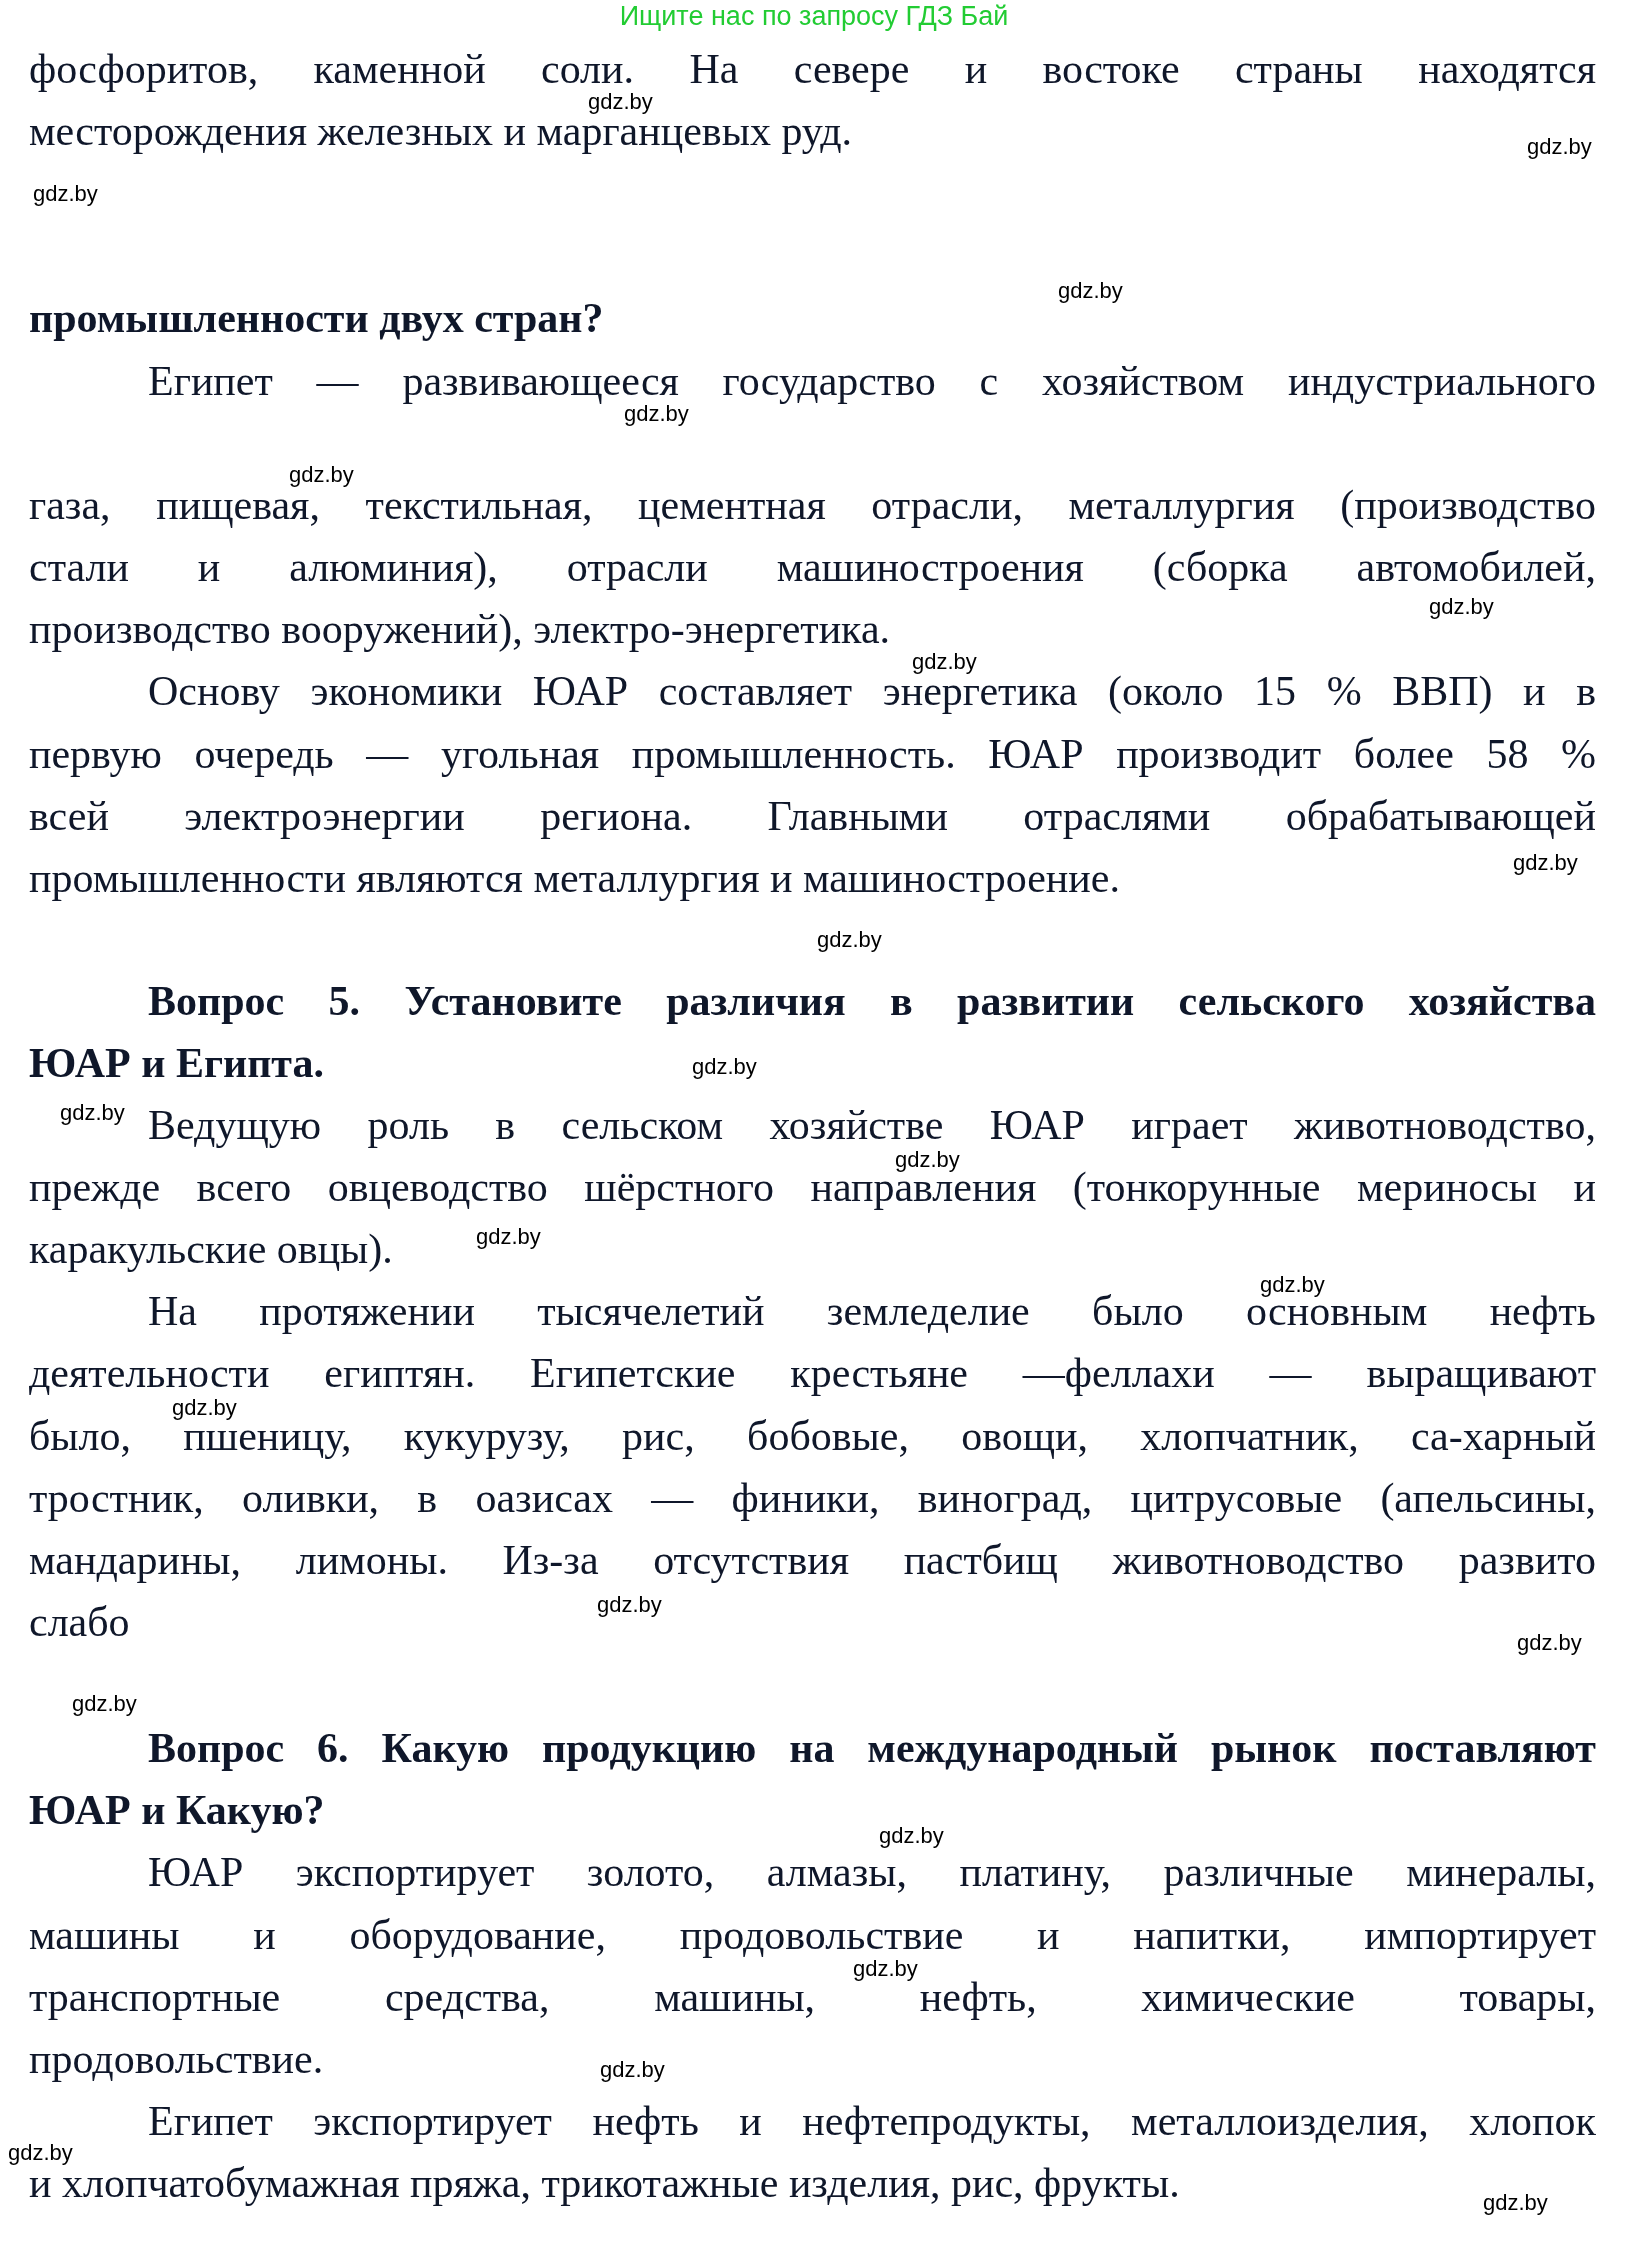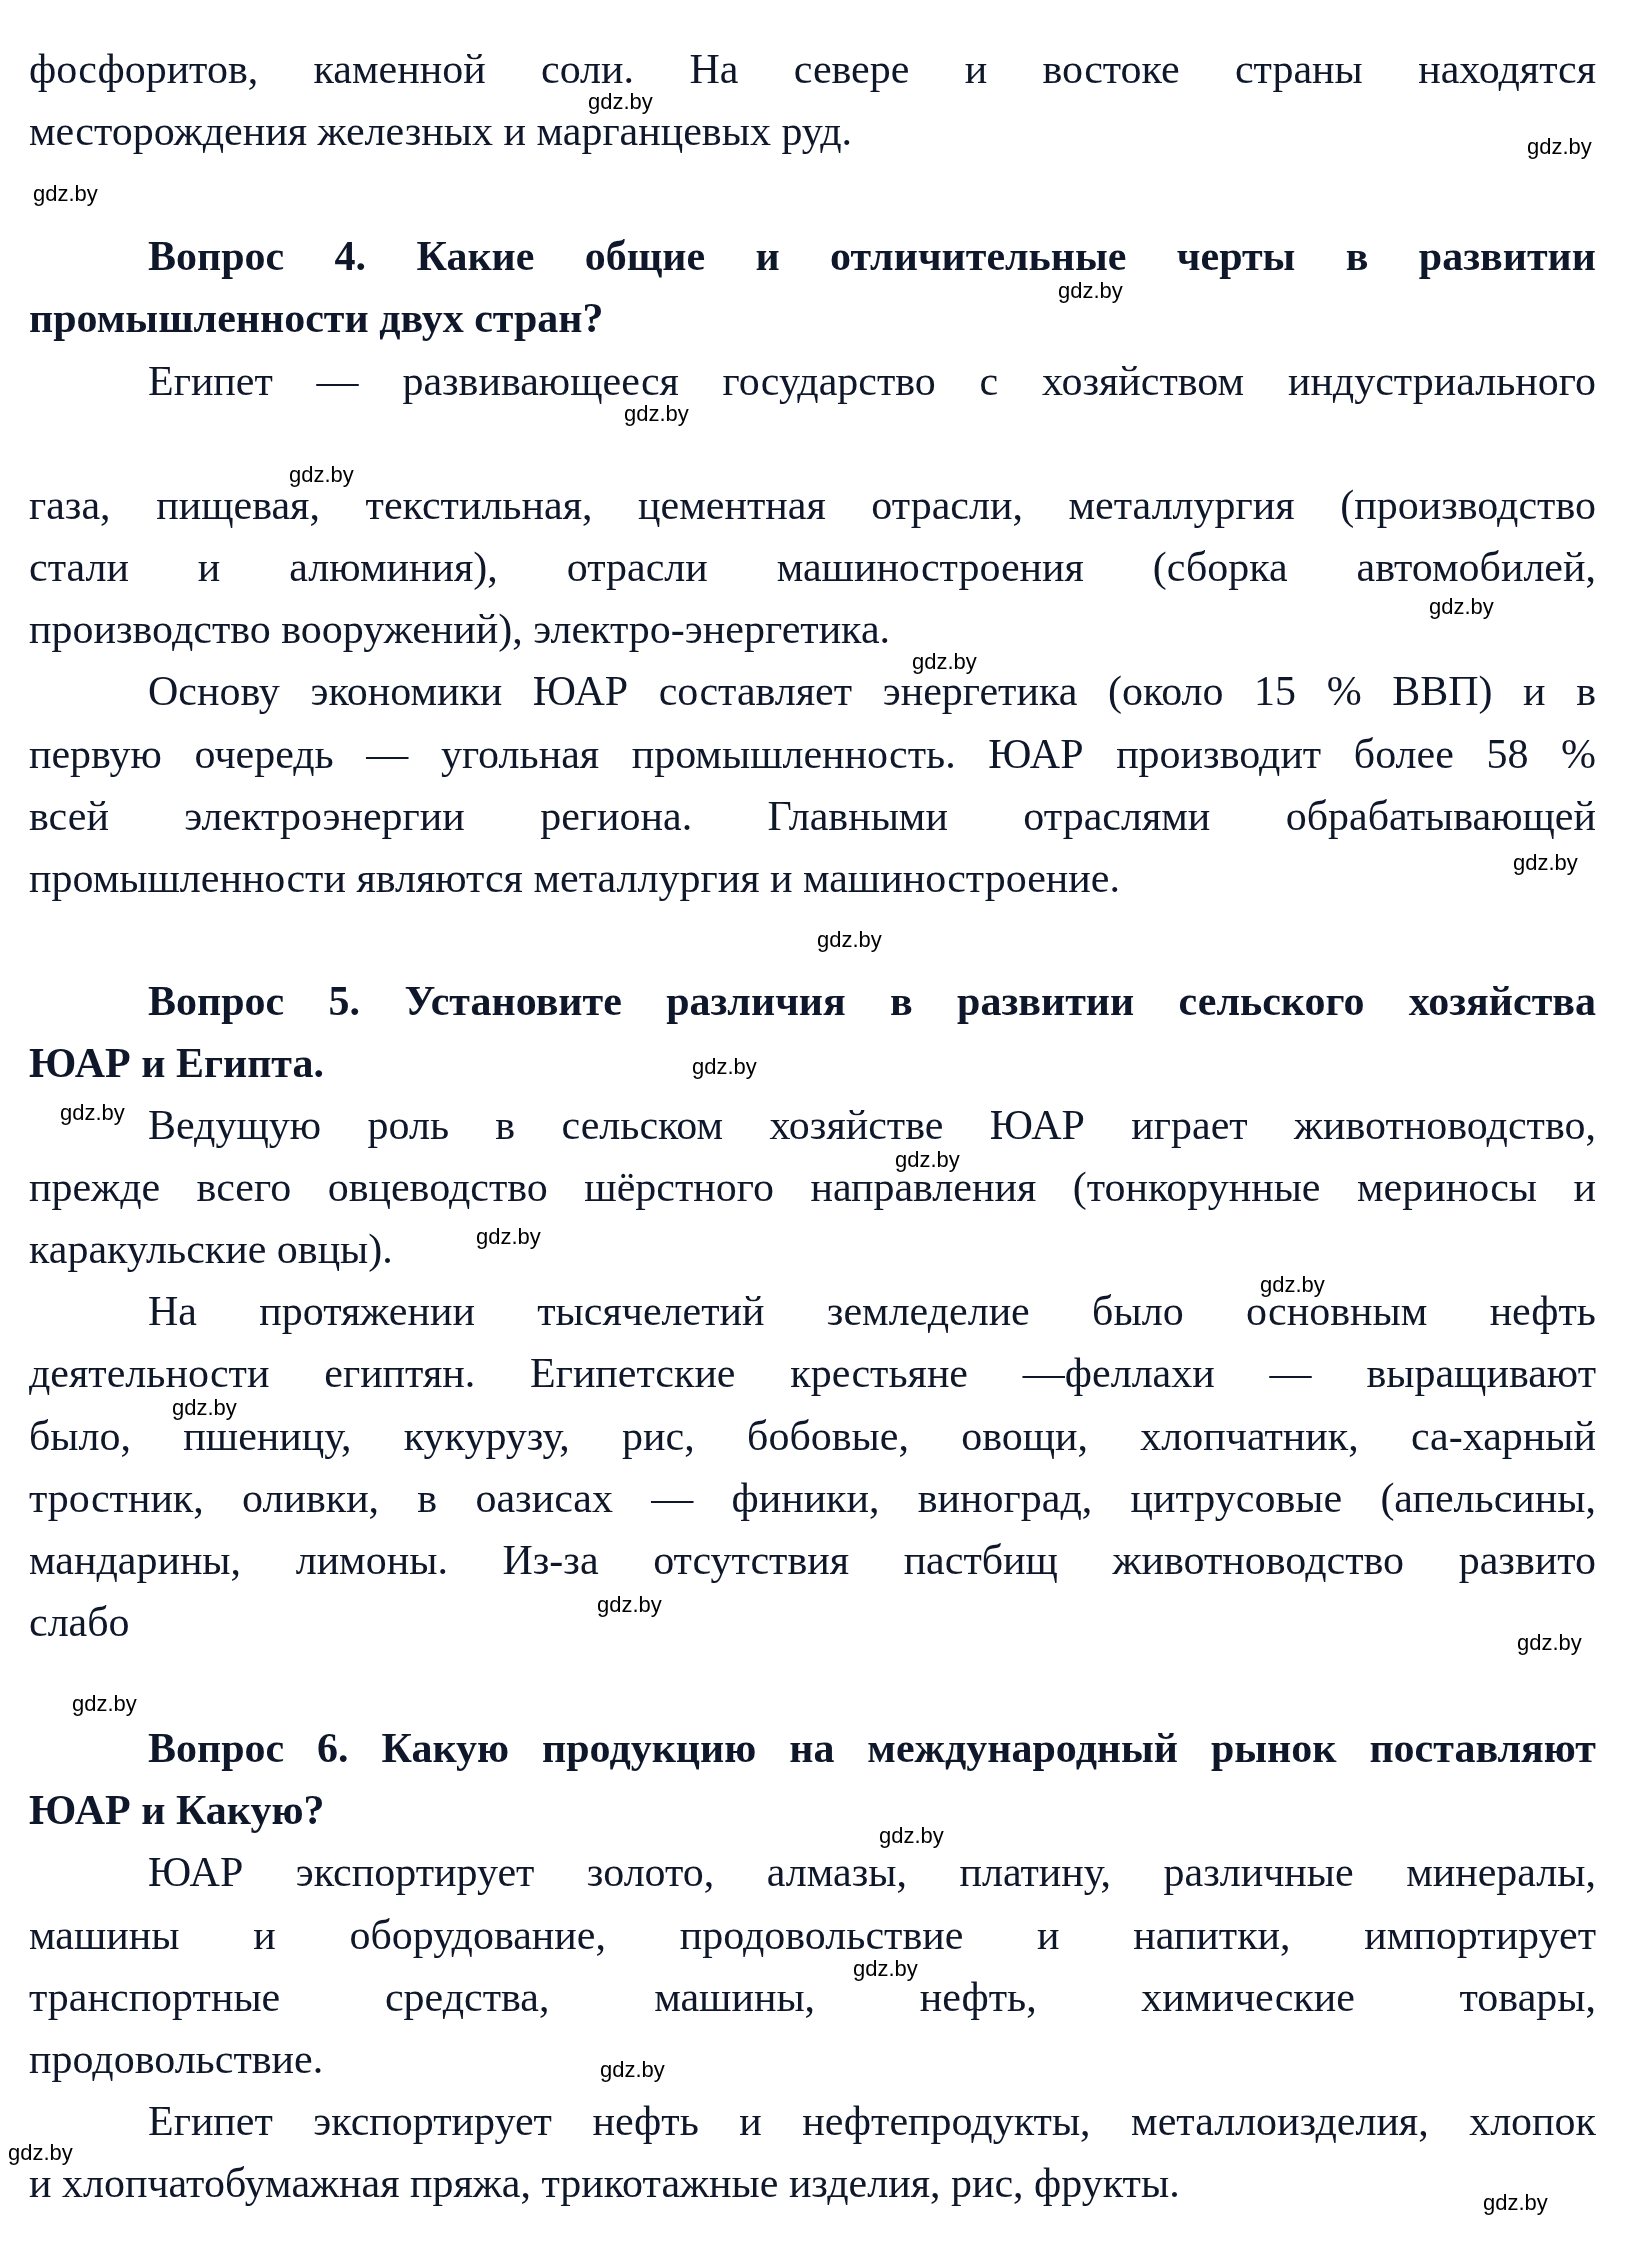--- a/index.html
+++ b/index.html
@@ -27,25 +27,25 @@
     .wm {
       position: absolute; font-family: "Liberation Sans", sans-serif;
       font-size: 22px; line-height: 26px; color: #000; white-space: nowrap;
     }
   </style>
 </head>
 <body>
 
 <div class="page">
 
+  <div class="header-banner">Ищите нас по запросу ГДЗ Бай</div>
 
   <div class="line" style="top:45px">фосфоритов, каменной соли. На севере и востоке страны находятся</div>
   <div class="line last" style="top:107px">месторождения железных и марганцевых руд.</div>
 
-  <div class="line bold indent" style="top:232px">Вопрос 4. Какие общие и отличительные черты в развитии</div>
   <div class="line bold last" style="top:294px">промышленности двух стран?</div>
 
   <div class="line indent" style="top:357px">Египет — развивающееся государство с хозяйством индустриального</div>
   <div class="line" style="top:481px">газа, пищевая, текстильная, цементная отрасли, металлургия (производство</div>
   <div class="line" style="top:543px">стали и алюминия), отрасли машиностроения (сборка автомобилей,</div>
   <div class="line last" style="top:605px">производство вооружений), электро-энергетика.</div>
   <div class="line indent" style="top:667px">Основу экономики ЮАР составляет энергетика (около 15 % ВВП) и в</div>
   <div class="line" style="top:730px">первую очередь — угольная промышленность. ЮАР производит более 58 %</div>
   <div class="line" style="top:792px">всей электроэнергии региона. Главными отраслями обрабатывающей</div>
   <div class="line last" style="top:854px">промышленности являются металлургия и машиностроение.</div>

